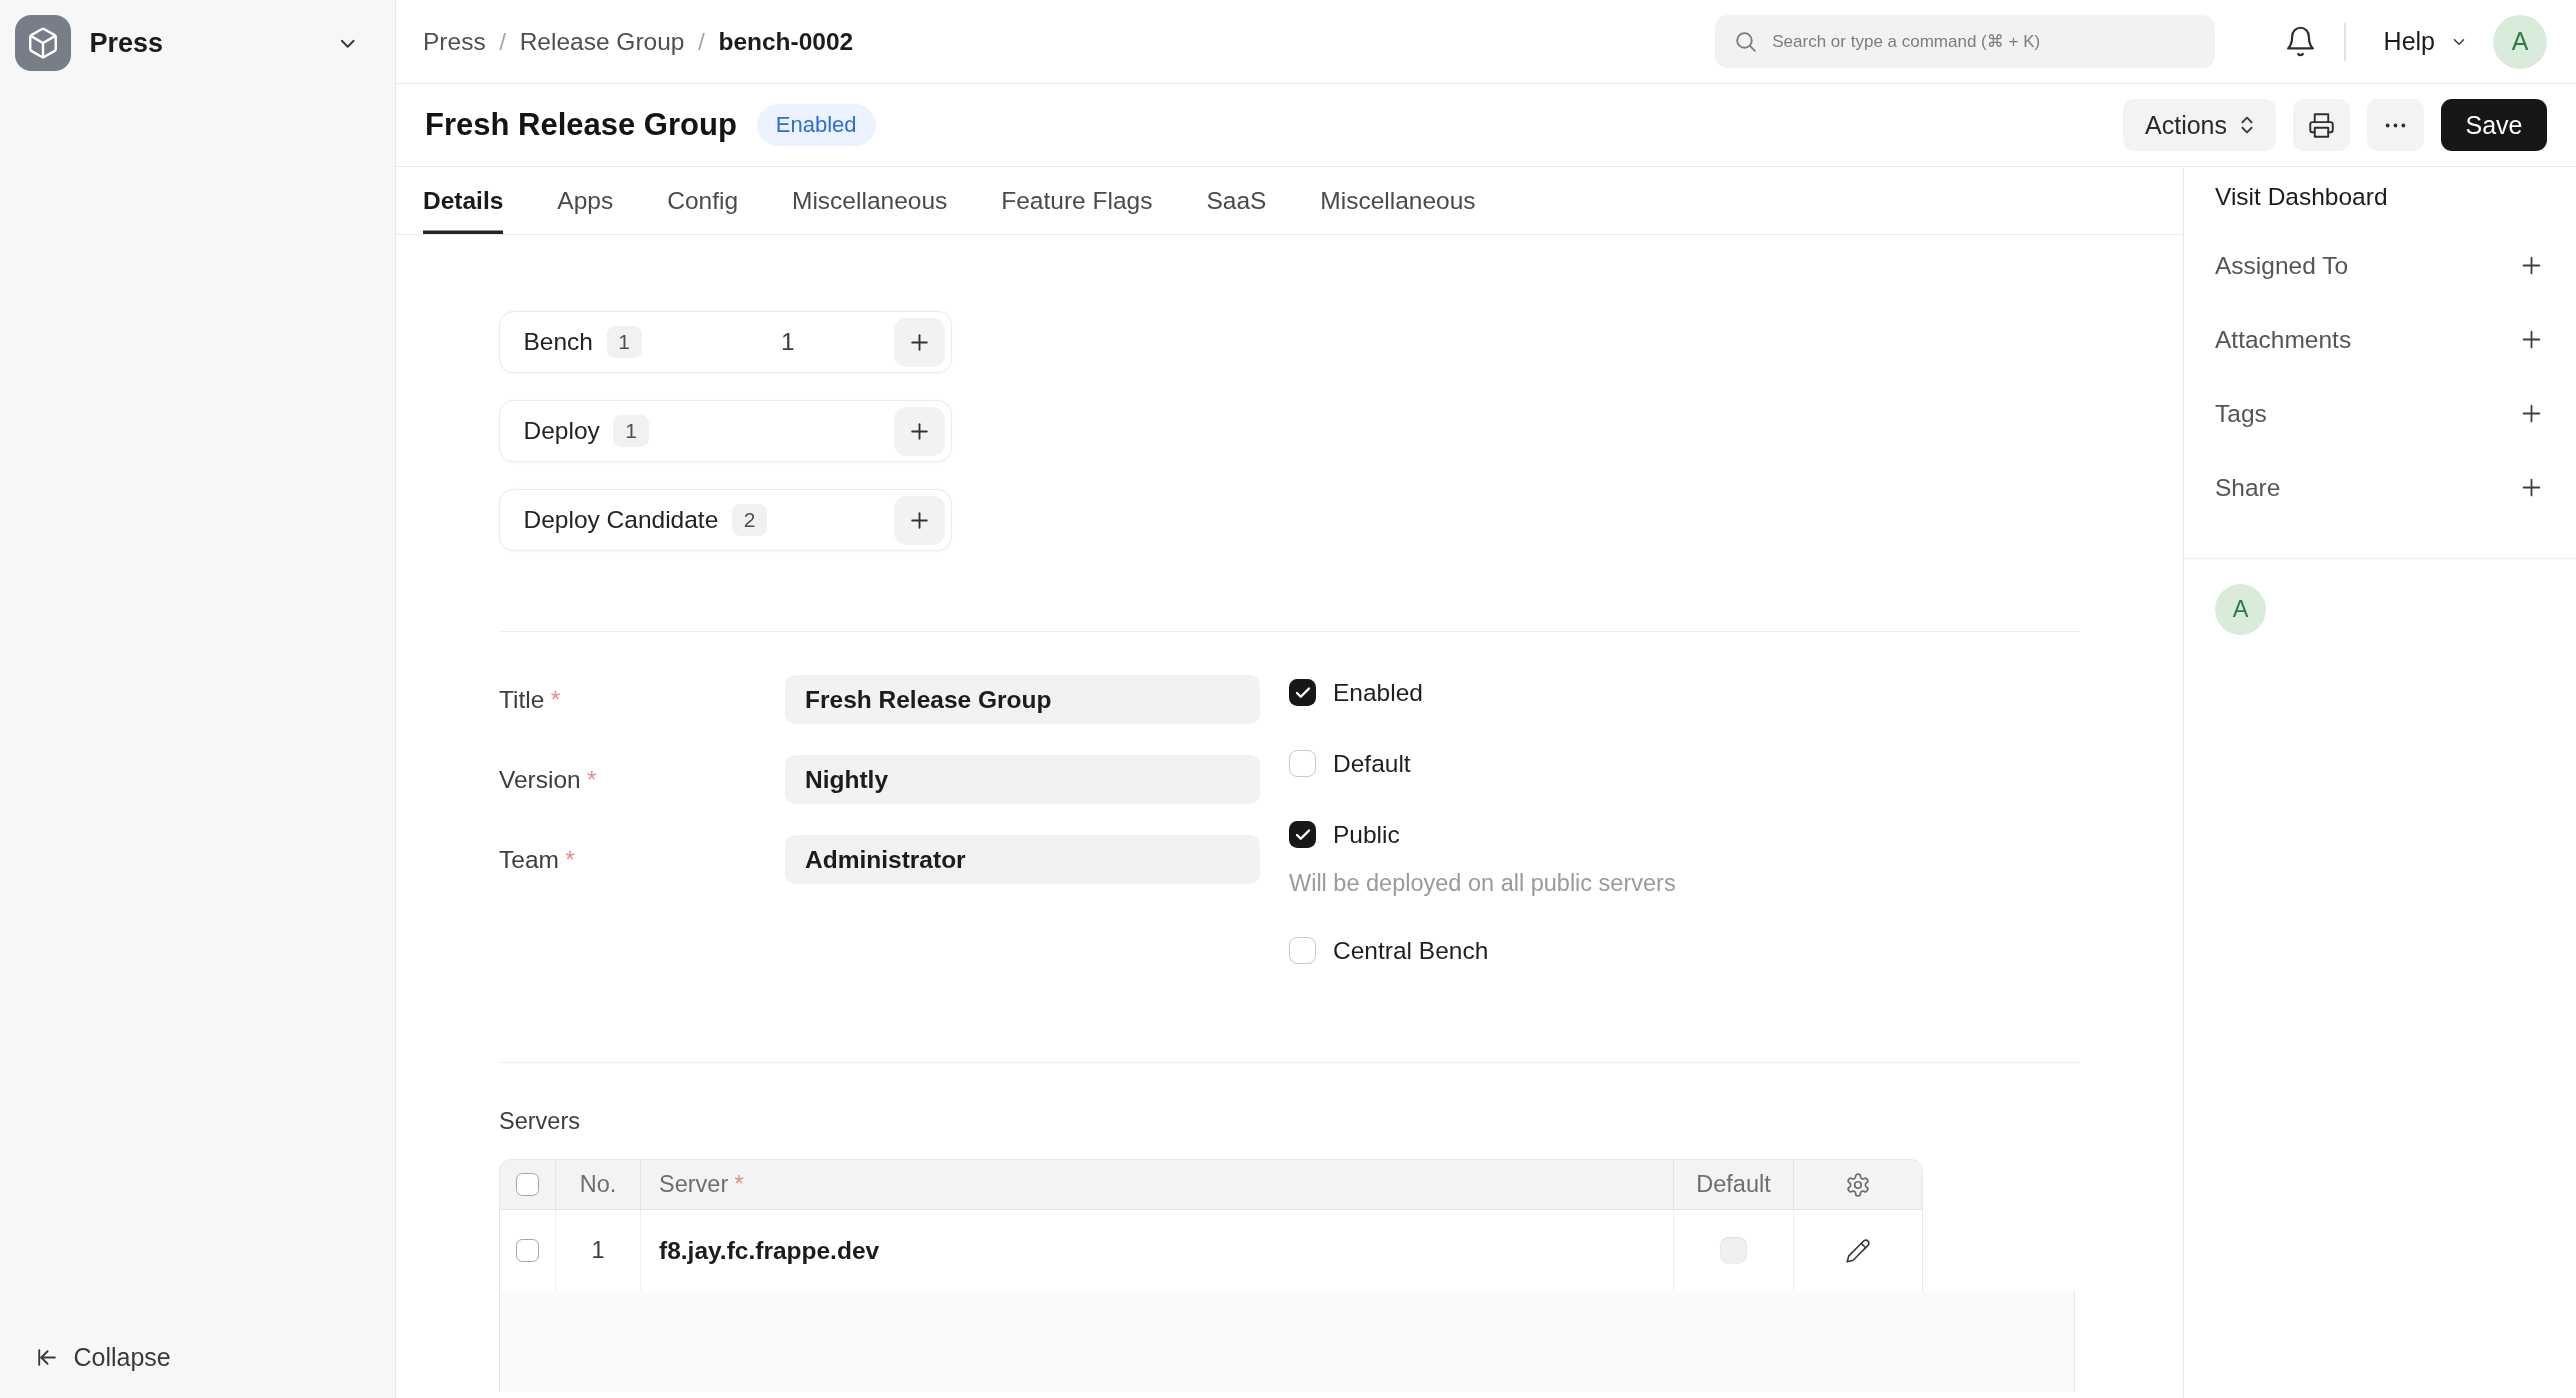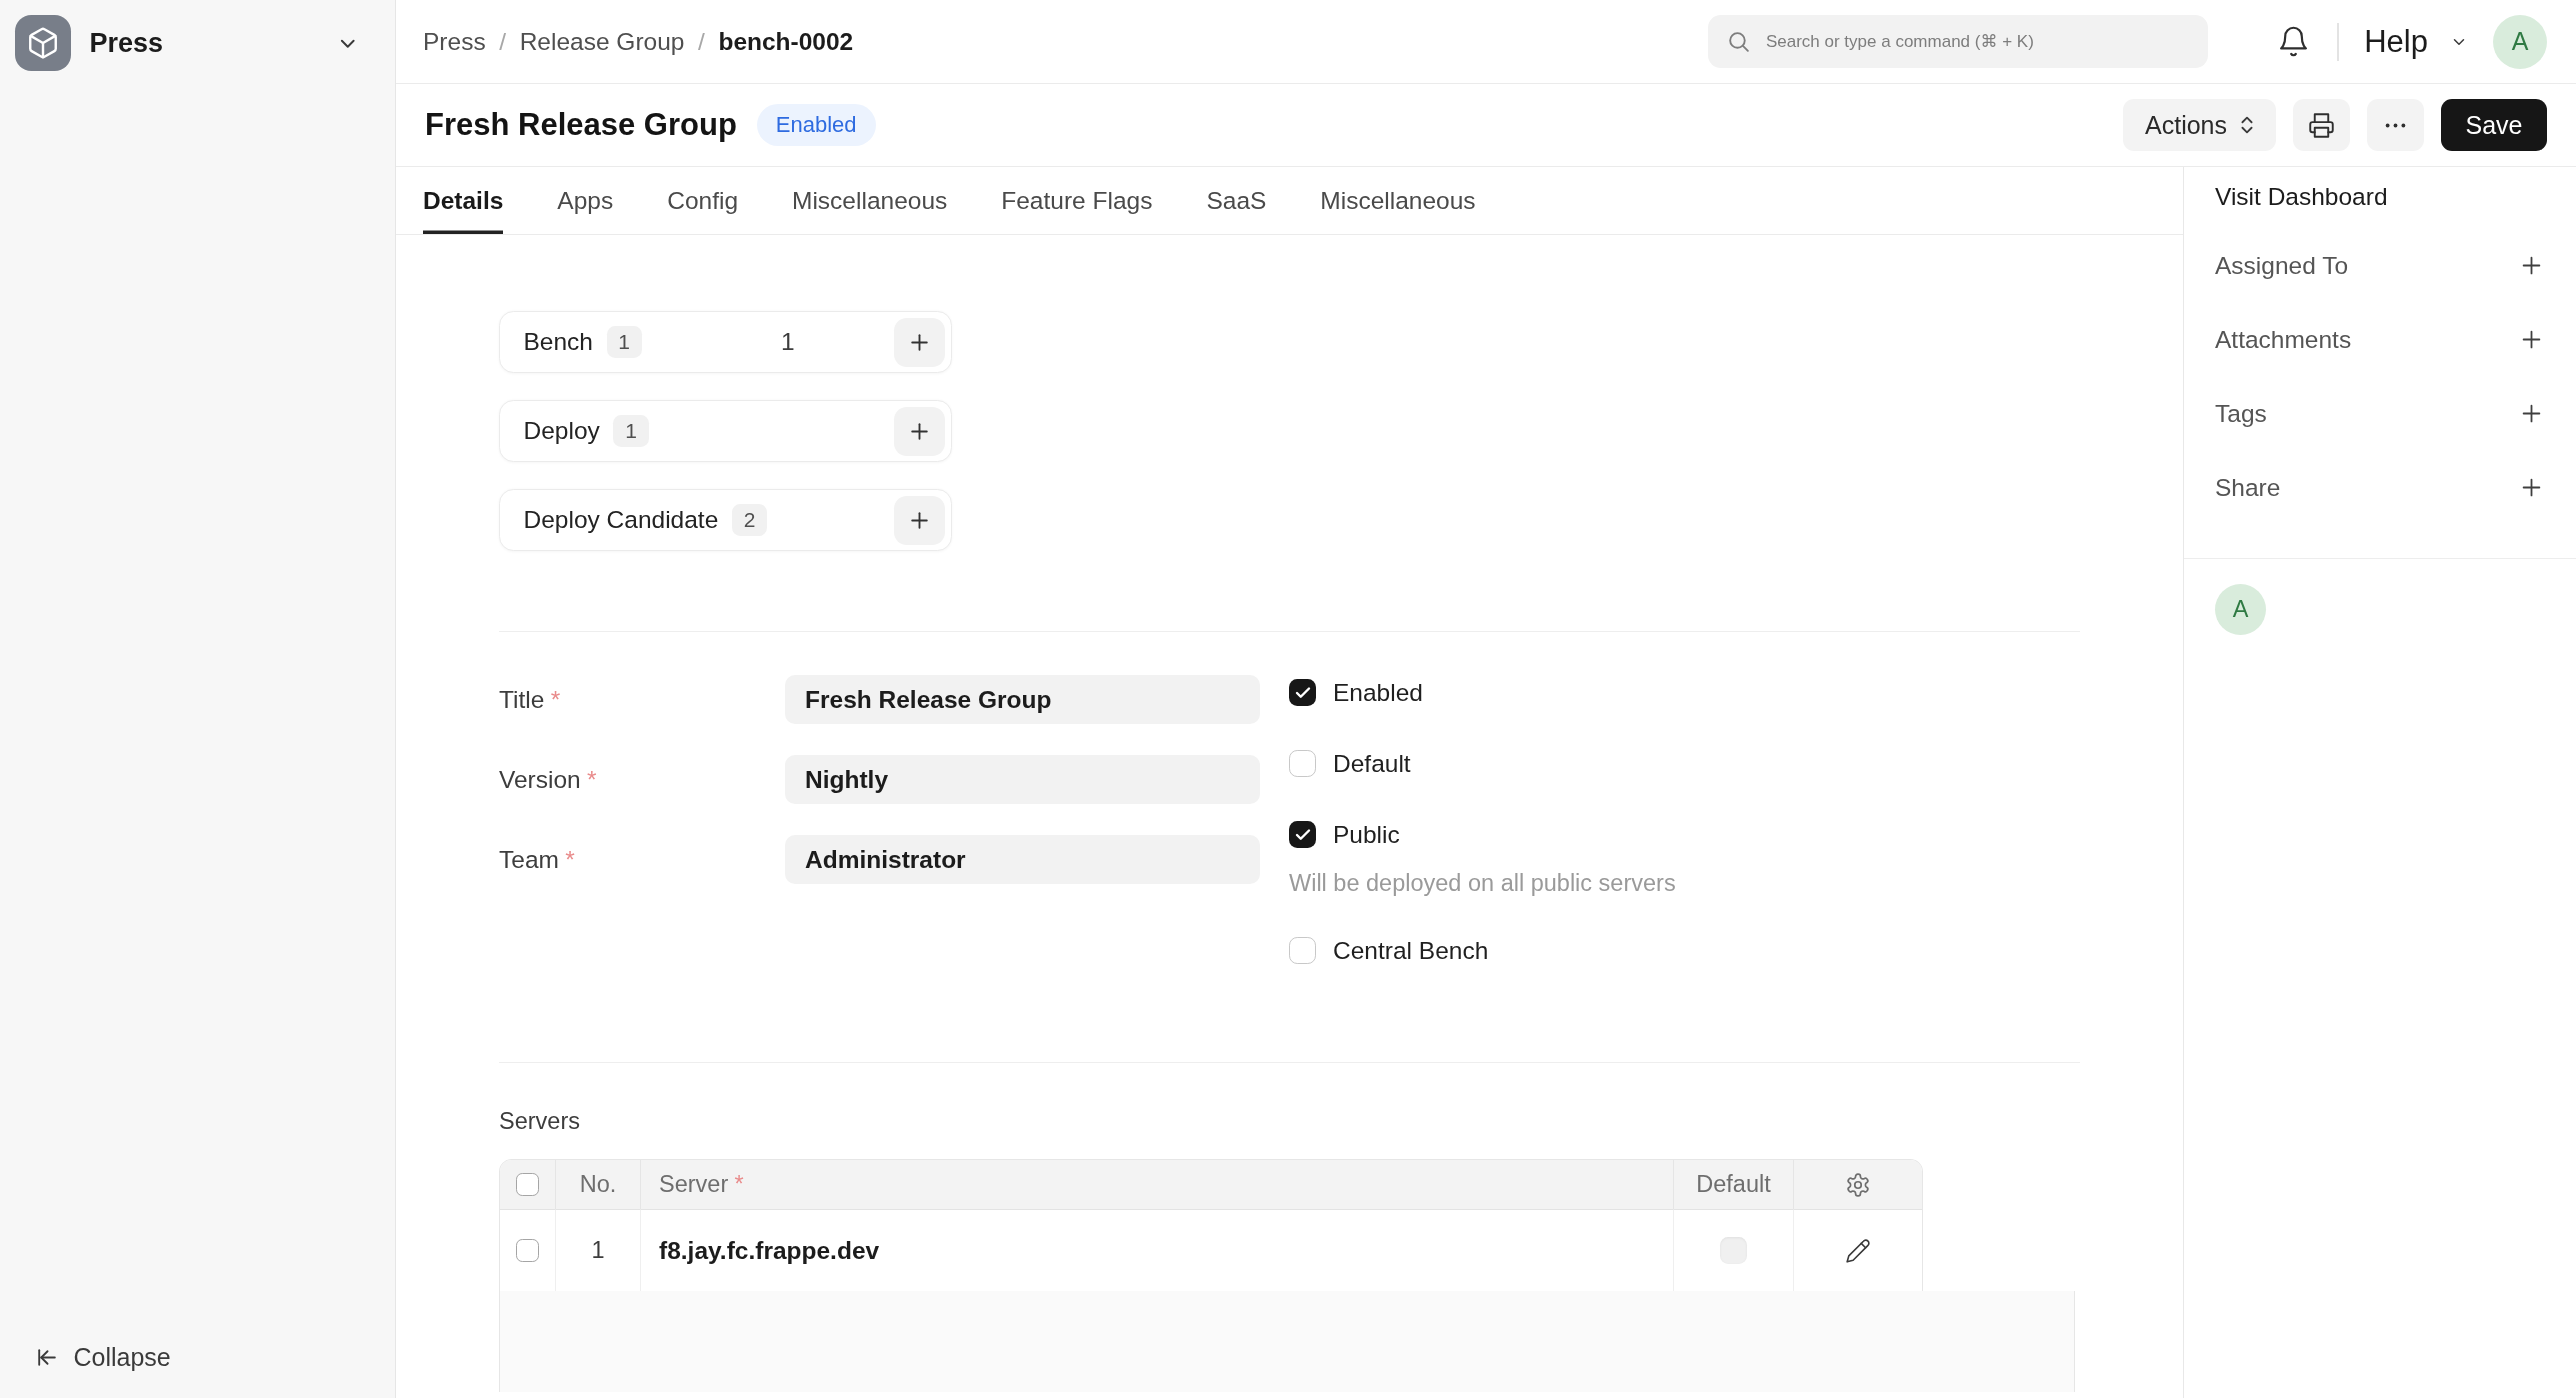--- a/index.html
+++ b/index.html
@@ -49,22 +49,22 @@
     display:flex; align-items:center; gap:14.5px; padding:0 18px; cursor:text;
   }
   .search-box input {
     border:none; background:transparent; outline:none; flex:1;
     font-family:Liberation Sans, sans-serif; font-size:17px; color:#c2410c;
   }
   .search-box input::placeholder { color:#7d7d7d; }
   .bell-btn { margin-left:69px; background:none; border:none; cursor:pointer; }
   .top-divider { width:1.8px; height:38px; background:#e3e3e3; margin:0 25px 0 27px; }
   .help-btn {
-    display:flex; align-items:center; gap:22px; background:none; border:none;
-    font-family:inherit; font-size:31px; color:#1c1c1c; cursor:pointer;
+    display:flex; align-items:center; gap:15px; background:none; border:none;
+    font-family:inherit; font-size:25px; color:#1c1c1c; cursor:pointer;margin-left:13px;
   }
   .avatar {
     width:54px; height:54px; border-radius:50%; background:#d9ecdc;
     color:#2f7a43; font-size:25px; display:flex; align-items:center;
     justify-content:center; margin-left:25px; cursor:pointer; border:none; font-family:inherit;
   }
 
   
   .title-row {
     height:83px; min-height:83px; border-bottom:1.8px solid #ebebeb;

